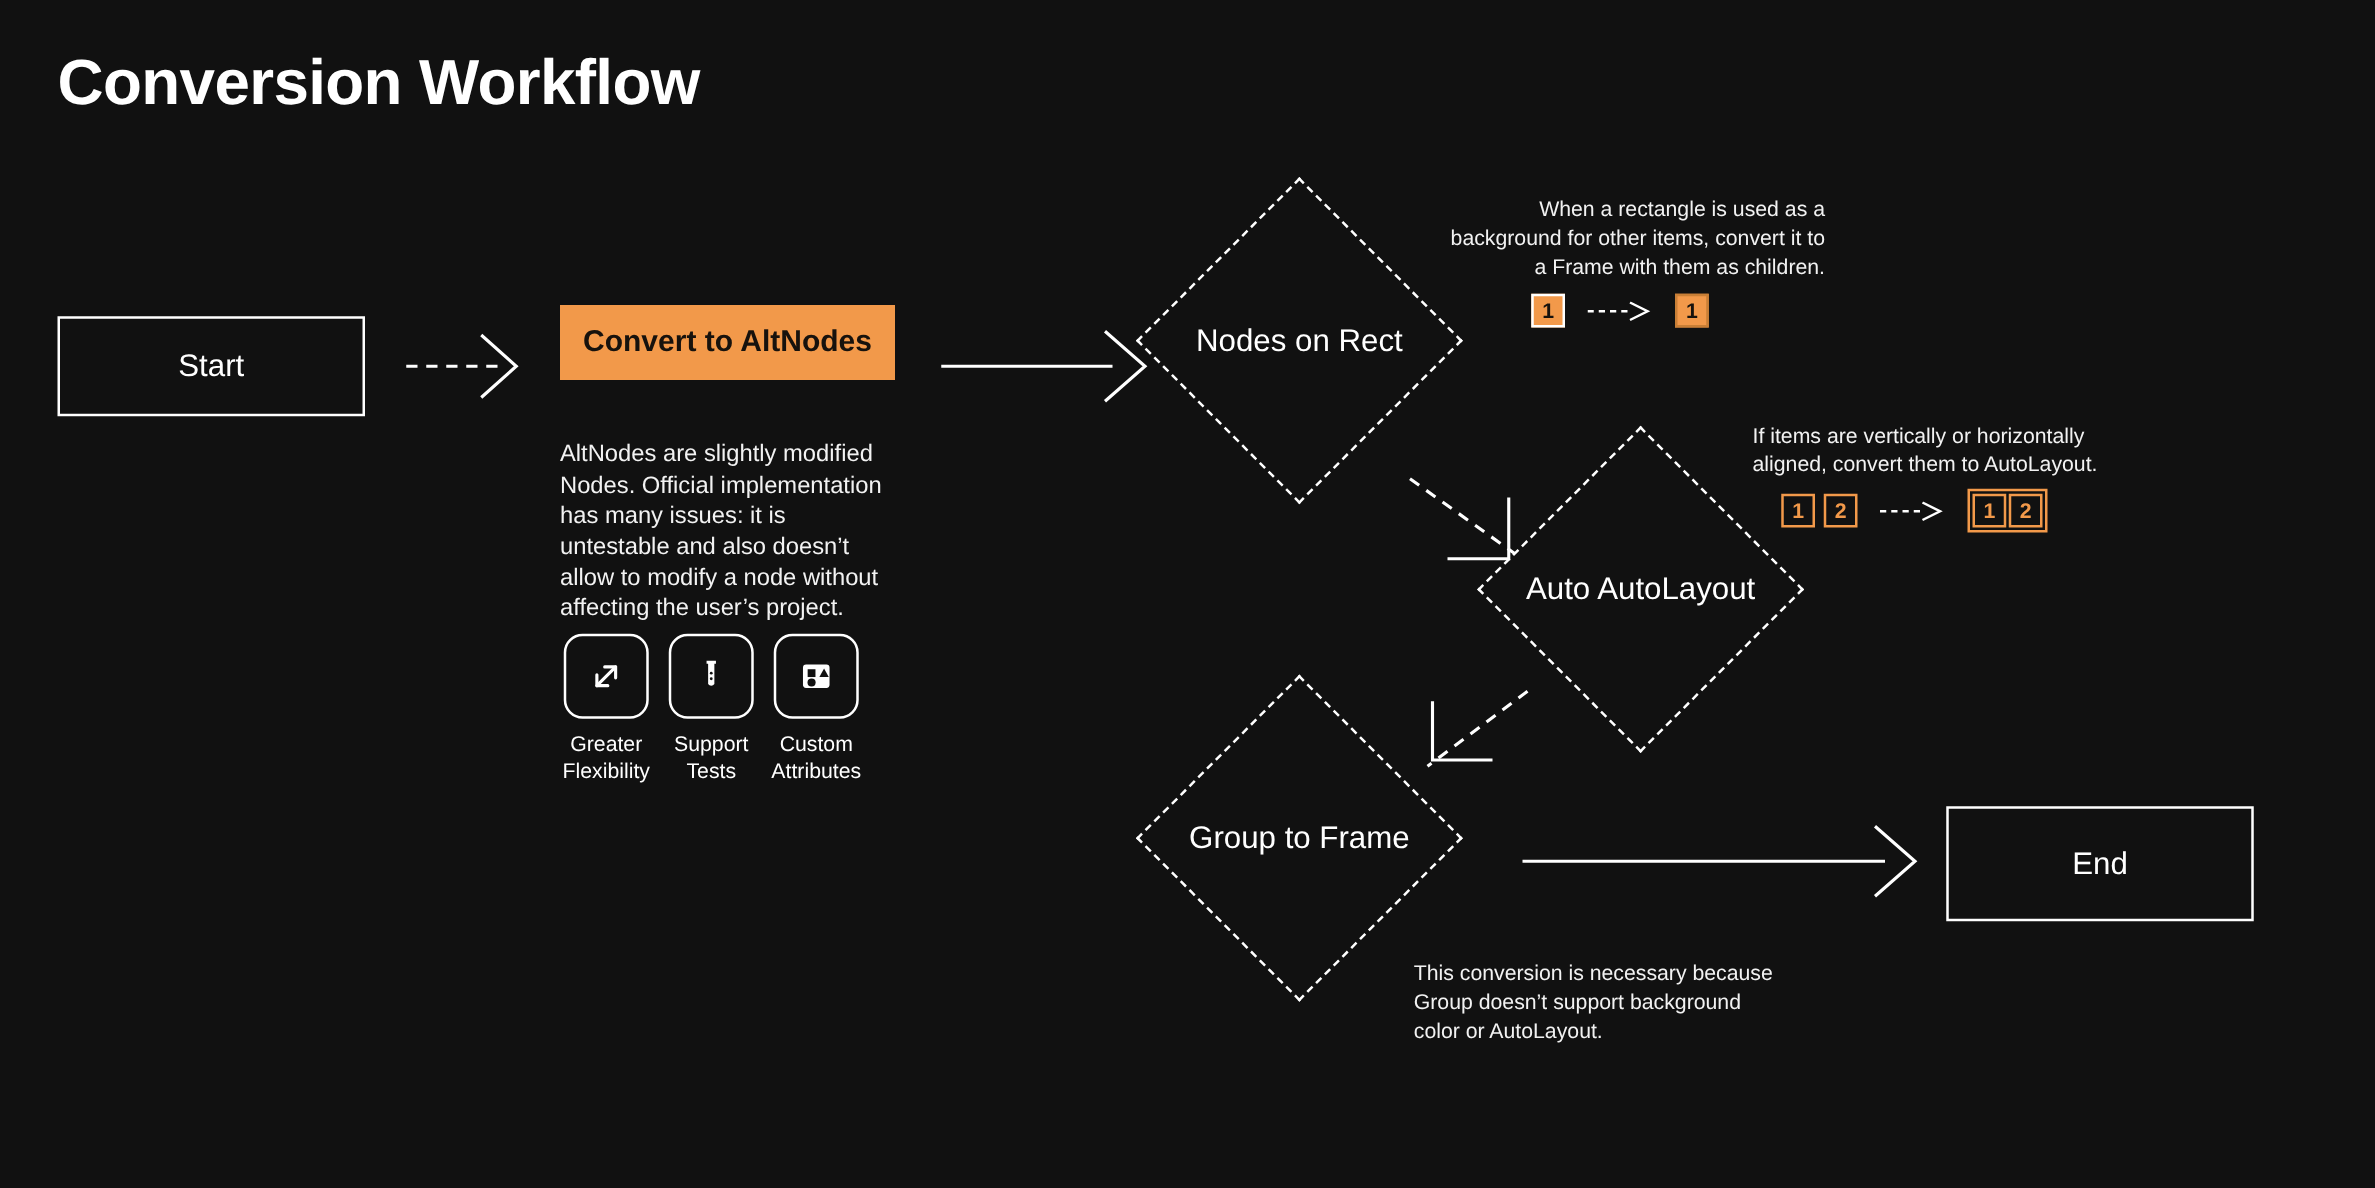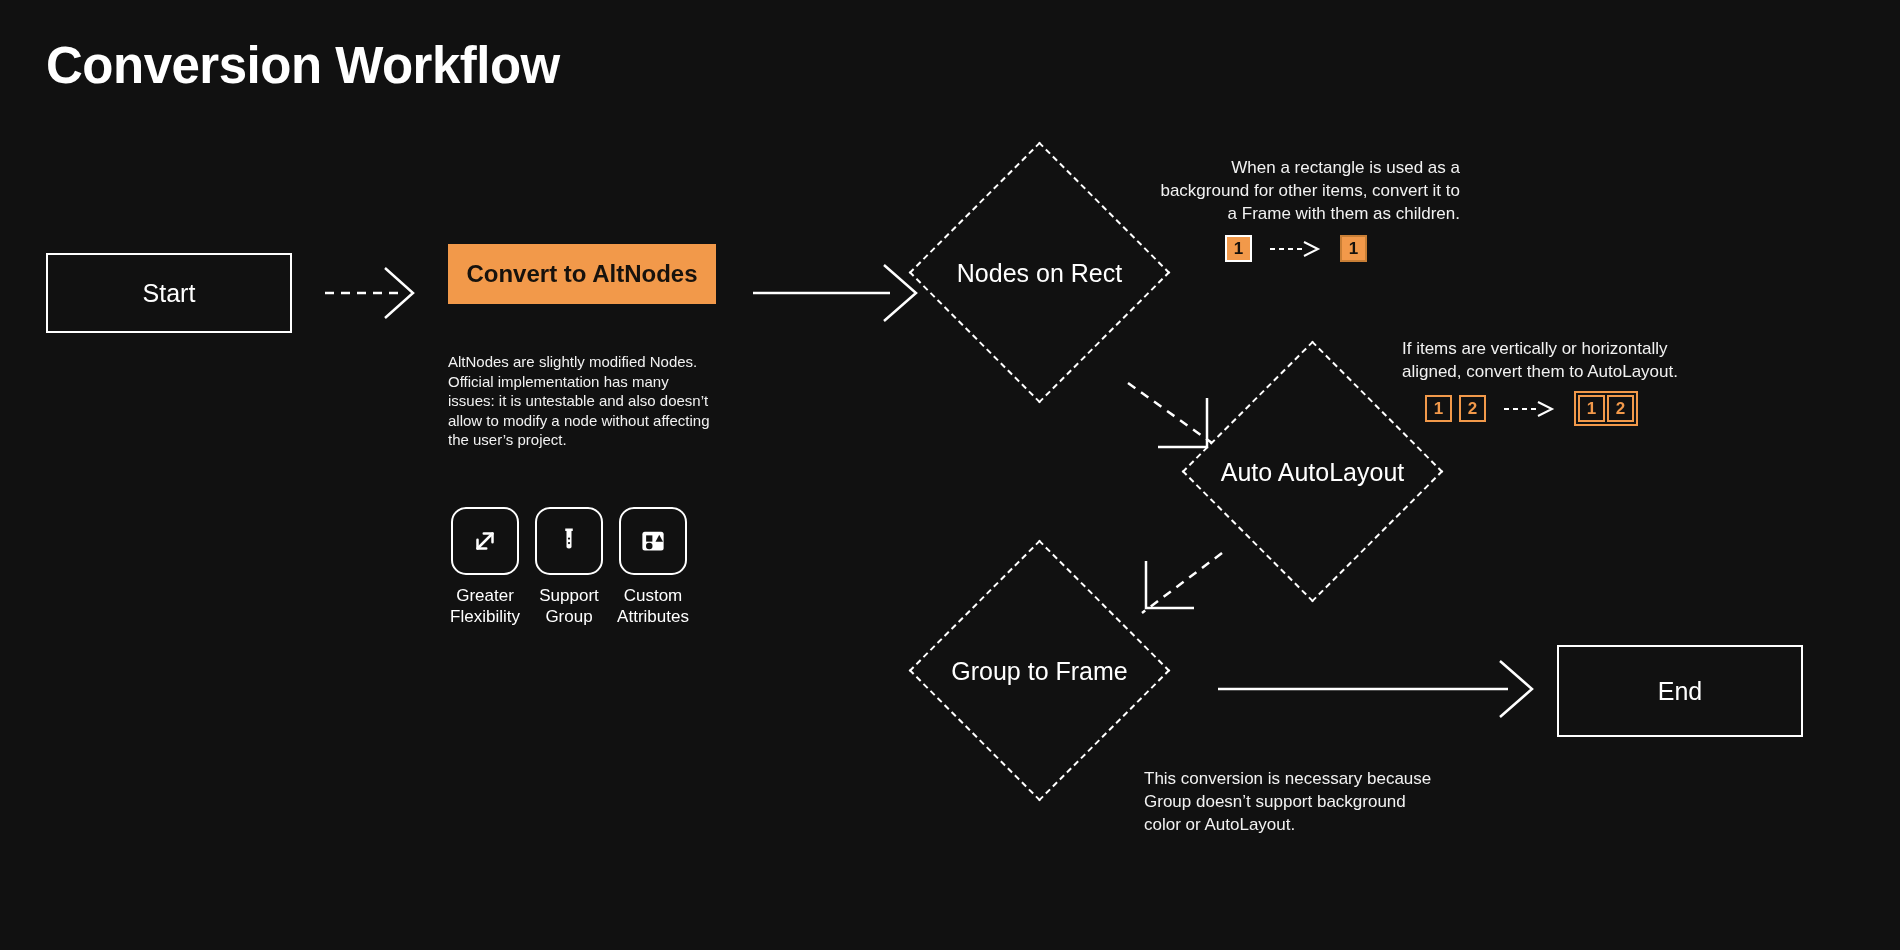--- a/index.html
+++ b/index.html
@@ -86,21 +86,21 @@
   }
   #node-nodes-on-rect { left: 947px; top: 180px; width: 185px; height: 185px; }
   #node-auto-autolayout { left: 1220px; top: 379px; width: 185px; height: 185px; }
   #node-group-to-frame { left: 947px; top: 578px; width: 185px; height: 185px; }
 
   
   #convert-desc {
     left: 448px;
     top: 352px;
     width: 270px;
-    font-size: 15px;
+    font-size: 19px;
     line-height: 1.3;
     color: #f2f2f2;
   }
 
   
   #features {
     left: 452px;
     top: 507px;
     display: flex;
     gap: 18px;
@@ -131,21 +131,21 @@
   }
 
   
   .annotation {
     font-size: 17px;
     line-height: 1.35;
     color: #f2f2f2;
   }
   #anno-rect { left: 1150px; top: 157px; width: 310px; text-align: right; }
   #anno-auto { left: 1402px; top: 338px; width: 320px; }
-  #anno-group { left: 1131px; top: 768px; width: 290px; margin-left: 13px; }
+  #anno-group { left: 1131px; top: 768px; width: 290px; }
 
   
   .badge-row {
     position: absolute;
     display: flex;
     align-items: center;
   }
   #badges-rect { left: 1225px; top: 235px; }
   #badges-auto { left: 1425px; top: 391px; }
 
@@ -247,21 +247,21 @@
     </div>
 
     <div class="feature">
       <div class="feature-icon-box">
         <svg width="30" height="30" viewBox="0 0 24 24">
           <path d="M9 2 h6 v2 h-1 v13 a2.5 2.5 0 0 1 -4 0 V4 H9 Z" fill="#ffffff"></path>
           <circle cx="12" cy="10" r="0.9" fill="#111111"></circle>
           <circle cx="12" cy="13.6" r="0.9" fill="#111111"></circle>
         </svg>
       </div>
-      <div class="feature-label">Support Group</div>
+      <div class="feature-label">Support Tests</div>
     </div>
 
     <div class="feature">
       <div class="feature-icon-box">
         <svg width="30" height="30" viewBox="0 0 24 24">
           <rect x="3.5" y="4.5" width="17" height="15" rx="2" fill="#ffffff"></rect>
           <rect x="6.5" y="7.5" width="5" height="5" fill="#111111"></rect>
           <polygon points="17,7 20,12.5 14,12.5" fill="#111111"></polygon>
           <circle cx="9" cy="16" r="2.6" fill="#111111"></circle>
         </svg>

